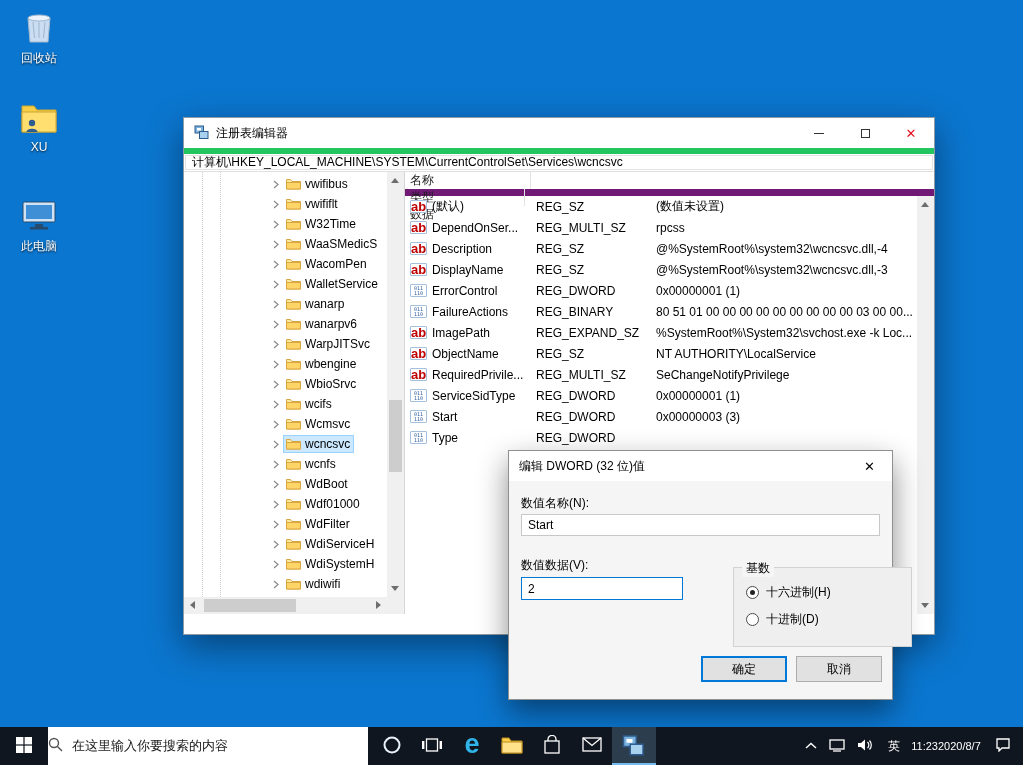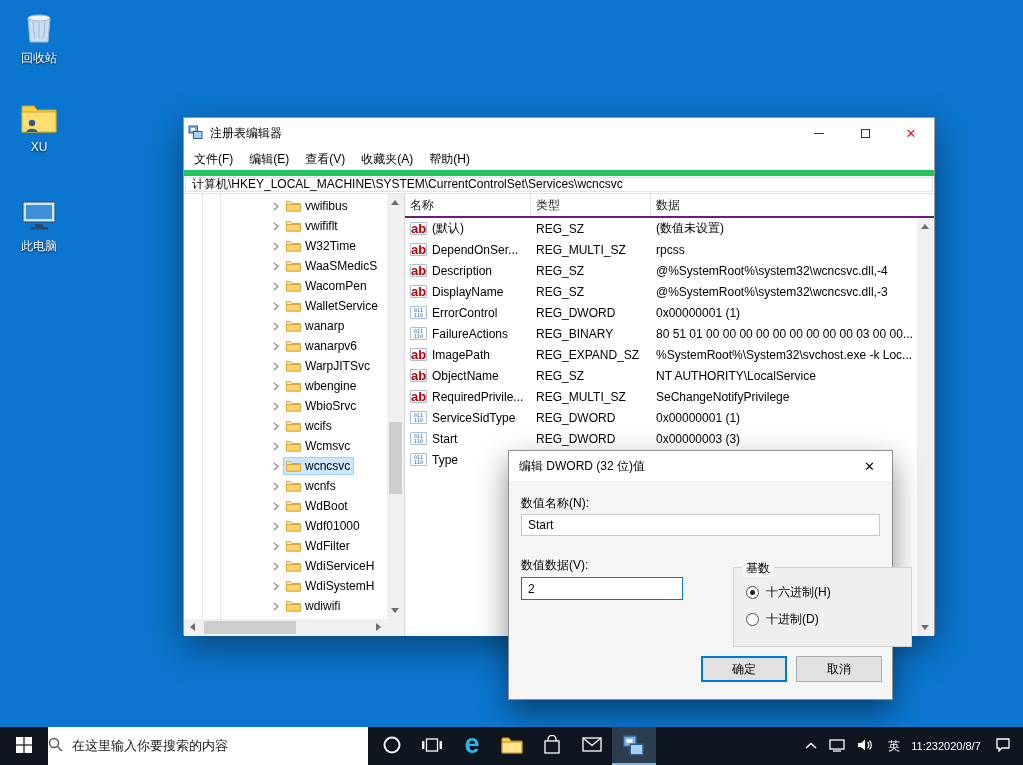--- a/index.html
+++ b/index.html
@@ -5,21 +5,21 @@
 *{margin:0;padding:0;box-sizing:border-box;}
 html,body{width:1023px;height:765px;overflow:hidden;}
 body{font-family:"Liberation Sans","DejaVu Sans",sans-serif;background:#0b76cf;position:relative;font-size:12px;color:#000;}
 
 
 .desk-icon{position:absolute;left:10px;width:58px;display:flex;flex-direction:column;align-items:center;gap:3px;cursor:default;}
 .dlabel{color:#fff;font-size:12px;text-shadow:0 1px 2px rgba(0,0,0,.85);text-align:center;white-space:nowrap;}
 
 
 .window{position:absolute;left:183px;top:117px;width:752px;height:518px;background:#fff;border:1px solid #8f9aa3;box-shadow:0 12px 34px rgba(0,0,0,.42);z-index:5;}
-.titlebar{height:30px;display:flex;align-items:center;padding-left:4px;background:#fff;}
+.titlebar{height:30px;display:flex;align-items:center;padding-left:10px;background:#fff;}
 .titlebar .title{margin-left:6px;font-size:12px;color:#000;}
 .win-controls{margin-left:auto;display:flex;height:100%;}
 .win-btn{width:46px;height:100%;display:flex;align-items:center;justify-content:center;}
 .win-btn .bar{width:10px;height:1px;background:#333;}
 .win-btn .box{width:9px;height:9px;border:1px solid #333;}
 .win-btn.close{color:#e81123;font-size:13px;}
 
 .menubar{height:22px;display:flex;align-items:center;padding-left:2px;background:#fff;}
 .menu-item{padding:0 8px;height:100%;display:flex;align-items:center;font-size:12px;}
 
@@ -45,21 +45,21 @@
 .tree-hscroll .thumb{position:absolute;top:2px;bottom:2px;left:20px;width:92px;background:#cdcdcd;}
 .corner{position:absolute;right:0;bottom:0;width:17px;height:17px;background:#f0f0f0;}
 .tri{width:0;height:0;position:absolute;}
 .tri.up{border-left:4px solid transparent;border-right:4px solid transparent;border-bottom:5px solid #6d6d6d;top:6px;left:4px;}
 .tri.down{border-left:4px solid transparent;border-right:4px solid transparent;border-top:5px solid #6d6d6d;bottom:6px;left:4px;}
 .tri.left{border-top:4px solid transparent;border-bottom:4px solid transparent;border-right:5px solid #6d6d6d;left:6px;top:4px;}
 .tri.right{border-top:4px solid transparent;border-bottom:4px solid transparent;border-left:5px solid #6d6d6d;right:6px;top:4px;}
 
 
 .list-panel{flex:1;position:relative;background:#fff;}
-.list-header{height:24px;display:flex;border-bottom:2px solid #701a75;}
+.list-header{height:24px;display:flex;border-bottom:7px solid #701a75;flex-direction:column;}
 .hcell{border-right:1px solid #e3e3e3;display:flex;align-items:center;padding-left:5px;font-size:12px;color:#1a1a1a;}
 .hcell.h-last{flex:1;border-right:none;}
 .lrows{position:absolute;top:24px;left:0;right:17px;bottom:0;overflow:hidden;}
 .lrow{height:21px;display:flex;align-items:center;}
 .lrow .c{display:flex;align-items:center;padding-left:5px;font-size:12px;white-space:nowrap;overflow:hidden;height:100%;}
 .c.cname{width:126px;flex:none;}
 .c.ctype{width:120px;flex:none;}
 .c.cdata{flex:1;}
 .reg-icon{display:inline-flex;align-items:center;justify-content:center;width:17px;height:13px;border:1px solid #a5c0dd;background:#fff;margin-right:5px;font-weight:bold;flex:none;border-radius:1px;}
 .reg-icon.str{color:#c00000;font-size:13px;}
@@ -141,27 +141,20 @@
     <div class="win-controls">
       <div class="win-btn">
           <span class="bar"></span>
         </div>
       <div class="win-btn">
           <span class="box"></span>
         </div>
       <div class="win-btn close">✕</div>
     </div>
   </div>
-  <div class="menubar" id="menubar">
-      <div class="menu-item">文件(F)</div>
-      <div class="menu-item">编辑(E)</div>
-      <div class="menu-item">查看(V)</div>
-      <div class="menu-item">收藏夹(A)</div>
-      <div class="menu-item">帮助(H)</div>
-    </div>
   <div class="addressbar">
     <div class="address-input">计算机\HKEY_LOCAL_MACHINE\SYSTEM\CurrentControlSet\Services\wcncsvc</div>
   </div>
   <div class="main">
     <div class="tree-panel">
       <div class="tree-items" id="tree">
         <div class="guide" style="left:18px"></div>
         <div class="guide" style="left:36px"></div>
       <div class="tree-item">
             <span class="chev">

